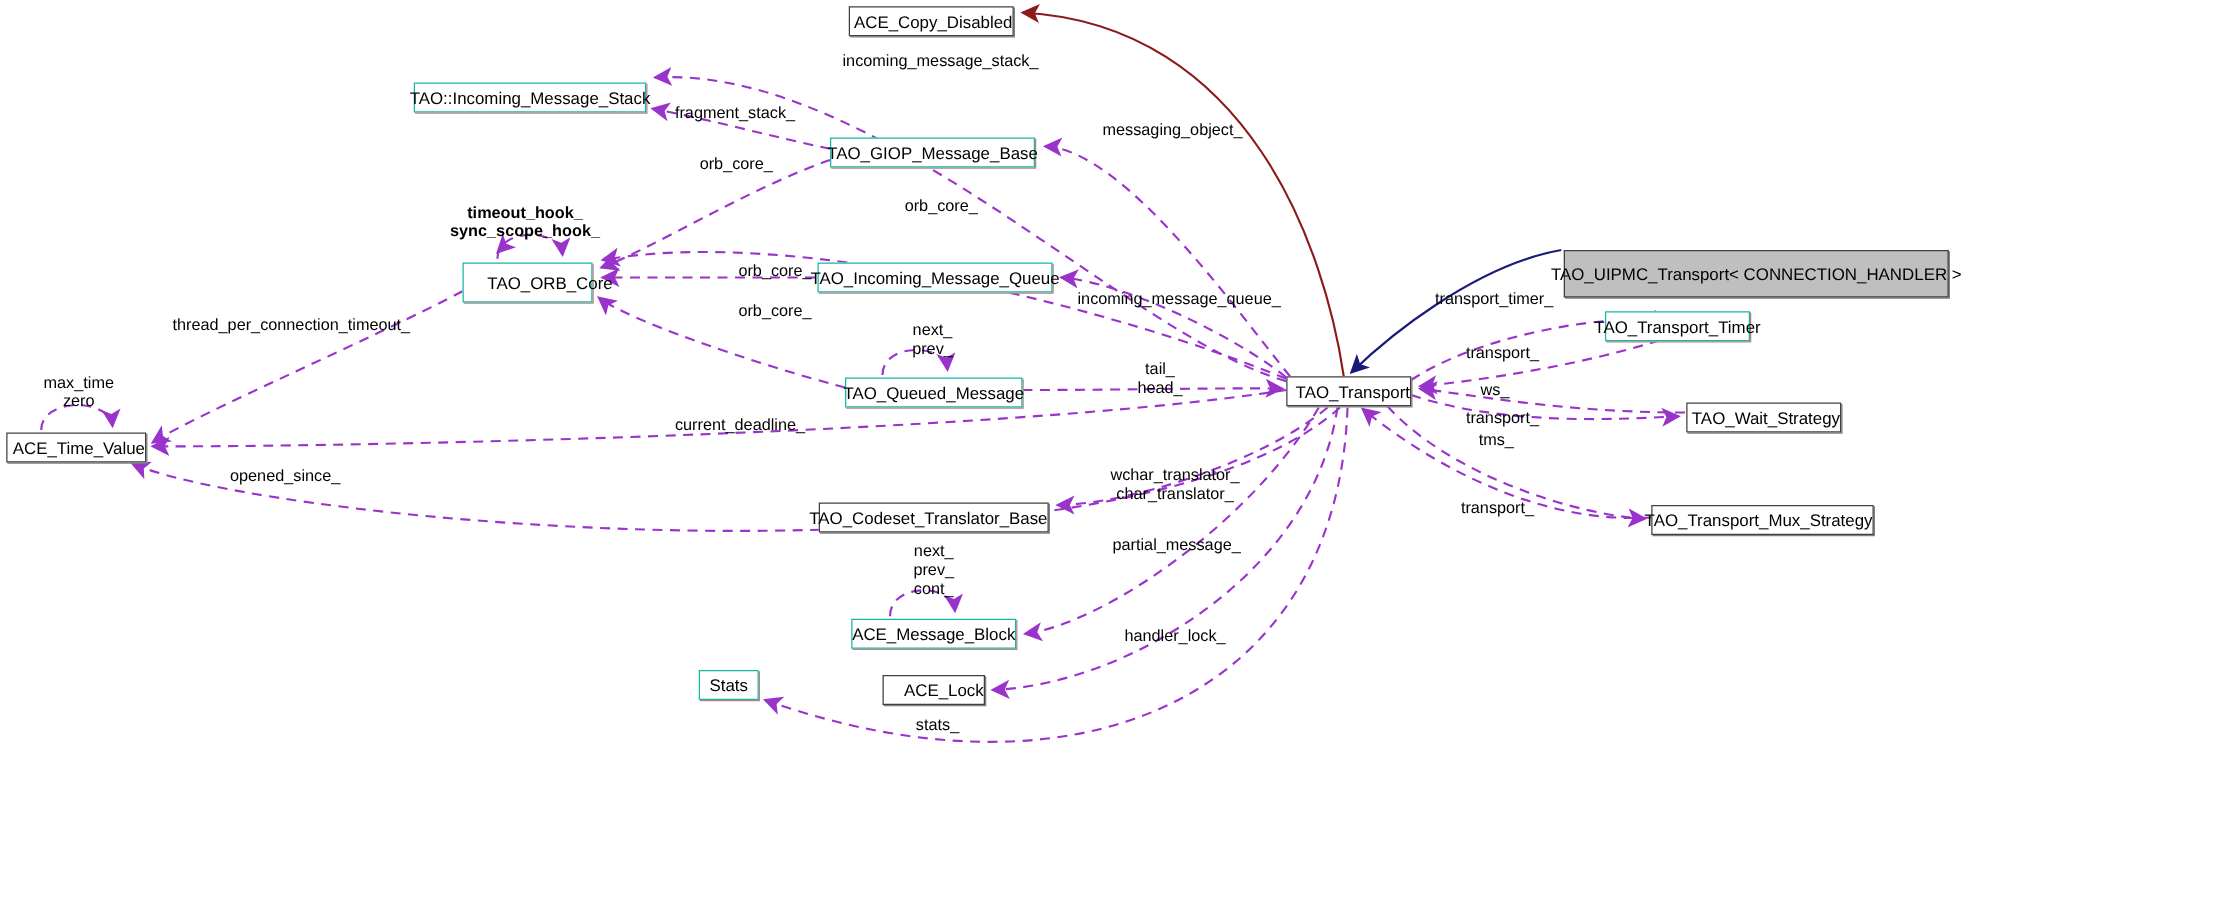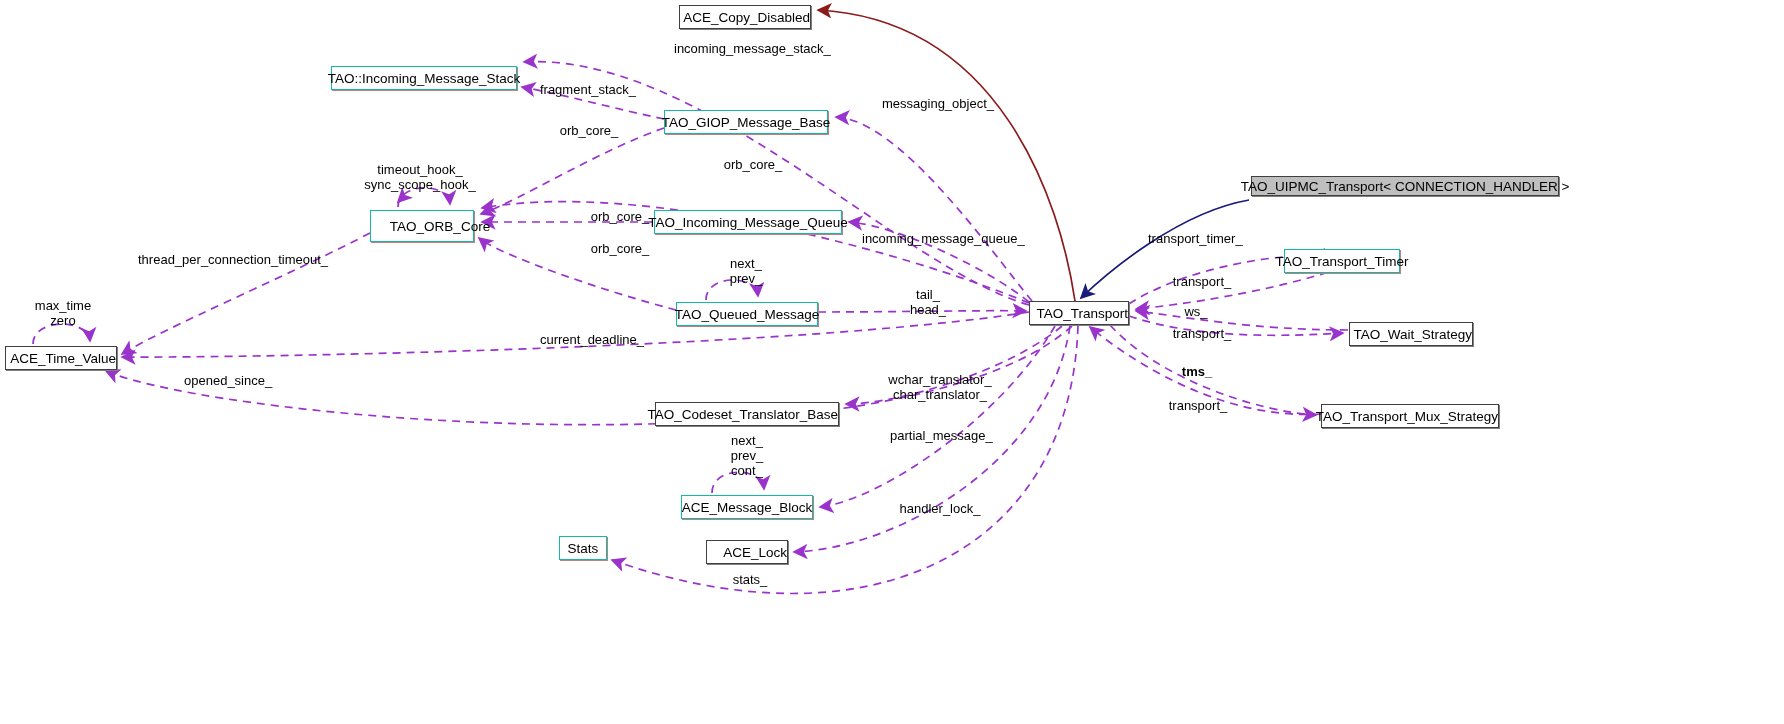--- a/index.html
+++ b/index.html
@@ -127,56 +127,56 @@
   </div>
   <div class="node red" style="left:559px;top:536px;width:48px;height:24px;">
     <span>Stats</span>
   </div>
   <div class="node black" style="left:706px;top:540px;width:82px;height:24px;">
     <span>ACE_Lock</span>
   </div>
   <div class="node black" style="left:1029px;top:301px;width:100px;height:24px;">
     <span>TAO_Transport</span>
   </div>
-  <div class="node focus" style="left:1251px;top:176px;width:308px;height:20px;">
+  <div class="node focus" style="left:1251px;top:200px;width:308px;height:38px;">
     <span>TAO_UIPMC_Transport&lt; CONNECTION_HANDLER &gt;</span>
   </div>
   <div class="node red" style="left:1284px;top:249px;width:116px;height:24px;">
     <span>TAO_Transport_Timer</span>
   </div>
   <div class="node black" style="left:1349px;top:322px;width:124px;height:24px;">
     <span>TAO_Wait_Strategy</span>
   </div>
   <div class="node black" style="left:1321px;top:404px;width:178px;height:24px;">
     <span>TAO_Transport_Mux_Strategy</span>
   </div>
 
   <div class="elabel" style="left:674px;top:41px;width:150px;"><span>incoming_message_stack_</span></div>
   <div class="elabel" style="left:538px;top:82px;width:100px;"><span>fragment_stack_</span></div>
   <div class="elabel" style="left:882px;top:96px;width:112px;"><span>messaging_object_</span></div>
   <div class="elabel" style="left:558px;top:123px;width:62px;"><span>orb_core_</span></div>
   <div class="elabel" style="left:722px;top:157px;width:62px;"><span>orb_core_</span></div>
-  <div class="elabel" style="left:360px;top:162px;width:120px;"><span>timeout_hook_
+  <div class="elabel" style="left:360px;top:162px;width:120px;font-weight:bold;"><span>timeout_hook_
 sync_scope_hook_</span></div>
   <div class="elabel" style="left:589px;top:209px;width:62px;"><span>orb_core_</span></div>
   <div class="elabel" style="left:862px;top:231px;width:148px;"><span>incoming_message_queue_</span></div>
   <div class="elabel" style="left:1148px;top:231px;width:94px;"><span>transport_timer_</span></div>
   <div class="elabel" style="left:589px;top:241px;width:62px;"><span>orb_core_</span></div>
   <div class="elabel" style="left:138px;top:252px;width:176px;"><span>thread_per_connection_timeout_</span></div>
   <div class="elabel" style="left:722px;top:256px;width:48px;"><span>next_
 prev_</span></div>
   <div class="elabel" style="left:1170px;top:274px;width:64px;"><span>transport_</span></div>
   <div class="elabel" style="left:30px;top:298px;width:66px;"><span>max_time
 zero</span></div>
   <div class="elabel" style="left:908px;top:287px;width:40px;"><span>tail_
 head_</span></div>
   <div class="elabel" style="left:1182px;top:304px;width:28px;"><span>ws_</span></div>
   <div class="elabel" style="left:1170px;top:326px;width:64px;"><span>transport_</span></div>
   <div class="elabel" style="left:538px;top:332px;width:108px;"><span>current_deadline_</span></div>
-  <div class="elabel" style="left:1181px;top:364px;width:32px;font-weight:bold;"><span>tms_</span></div>
+  <div class="elabel" style="left:1181px;top:344px;width:32px;"><span>tms_</span></div>
   <div class="elabel" style="left:184px;top:373px;width:86px;"><span>opened_since_</span></div>
   <div class="elabel" style="left:888px;top:372px;width:104px;"><span>wchar_translator_
 char_translator_</span></div>
   <div class="elabel" style="left:1166px;top:398px;width:64px;"><span>transport_</span></div>
   <div class="elabel" style="left:890px;top:428px;width:100px;"><span>partial_message_</span></div>
   <div class="elabel" style="left:725px;top:433px;width:44px;"><span>next_
 prev_
 cont_</span></div>
   <div class="elabel" style="left:899px;top:501px;width:82px;"><span>handler_lock_</span></div>
   <div class="elabel" style="left:730px;top:572px;width:40px;"><span>stats_</span></div>

